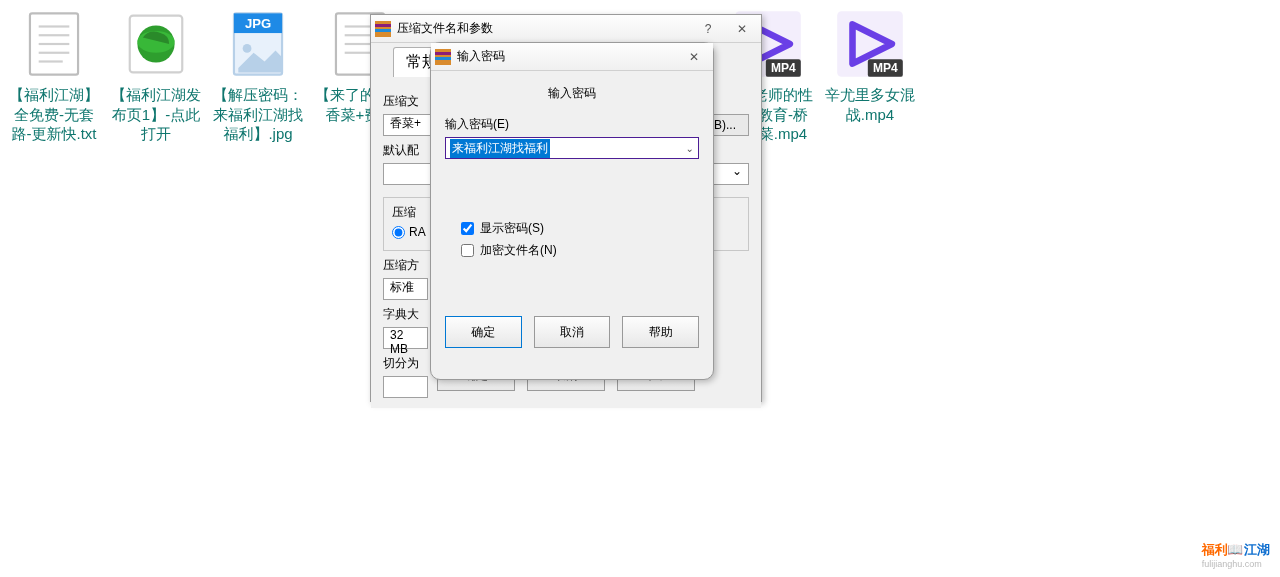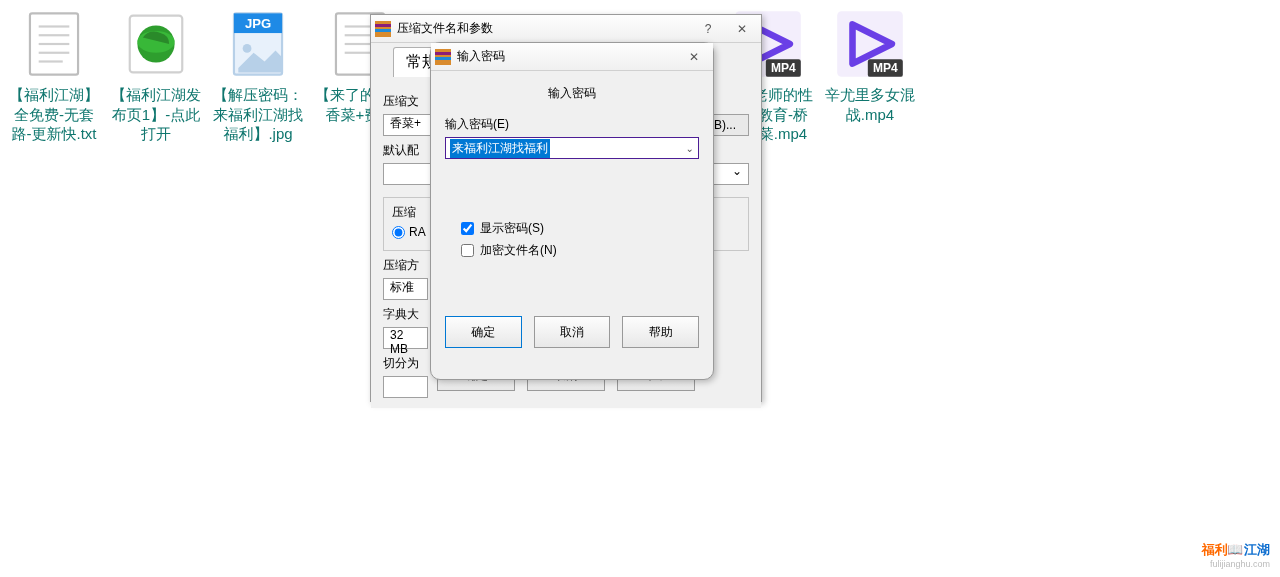--- a/index.html
+++ b/index.html
@@ -193,21 +193,21 @@
   margin-top: 12px;
 }
 
 
 .watermark {
   position: absolute;
   right: 10px;
   bottom: 8px;
   font-weight: bold;
   font-size: 13px;
-  text-align: right;
+  text-align: left;
 }
 .wm-top { color: #ff6a00; }
 .wm-top .blue { color: #0d6dcf; }
 .wm-sub { color: #bbb; font-size: 9px; font-weight: normal; letter-spacing: 0; }
 
 
 .file-icon svg { width: 70px; height: 70px; }
 .app-icon { width: 16px; height: 16px; }
 </style>
 </head>

